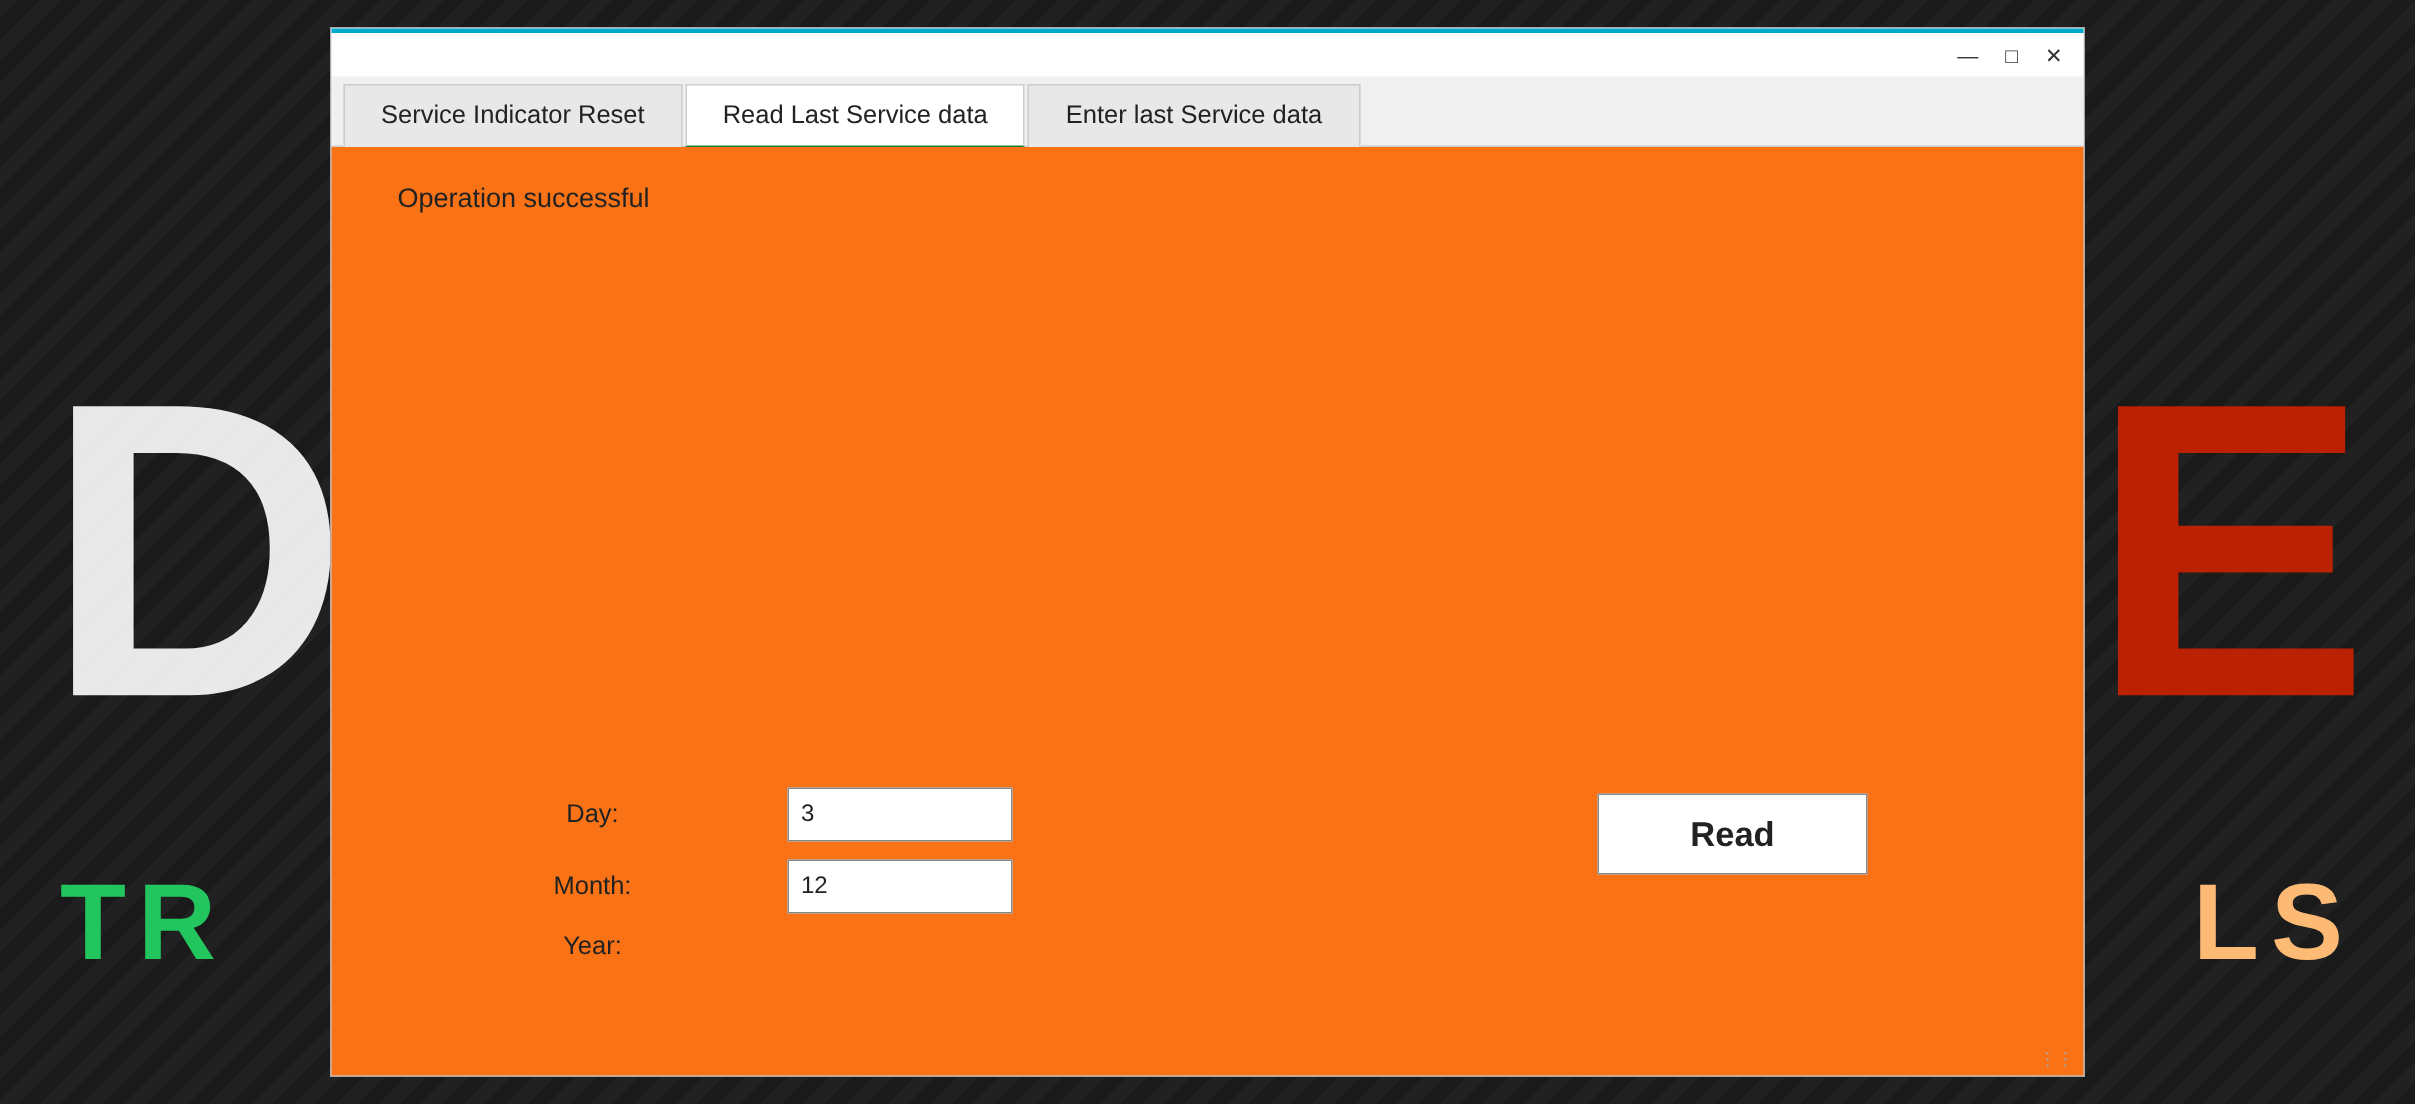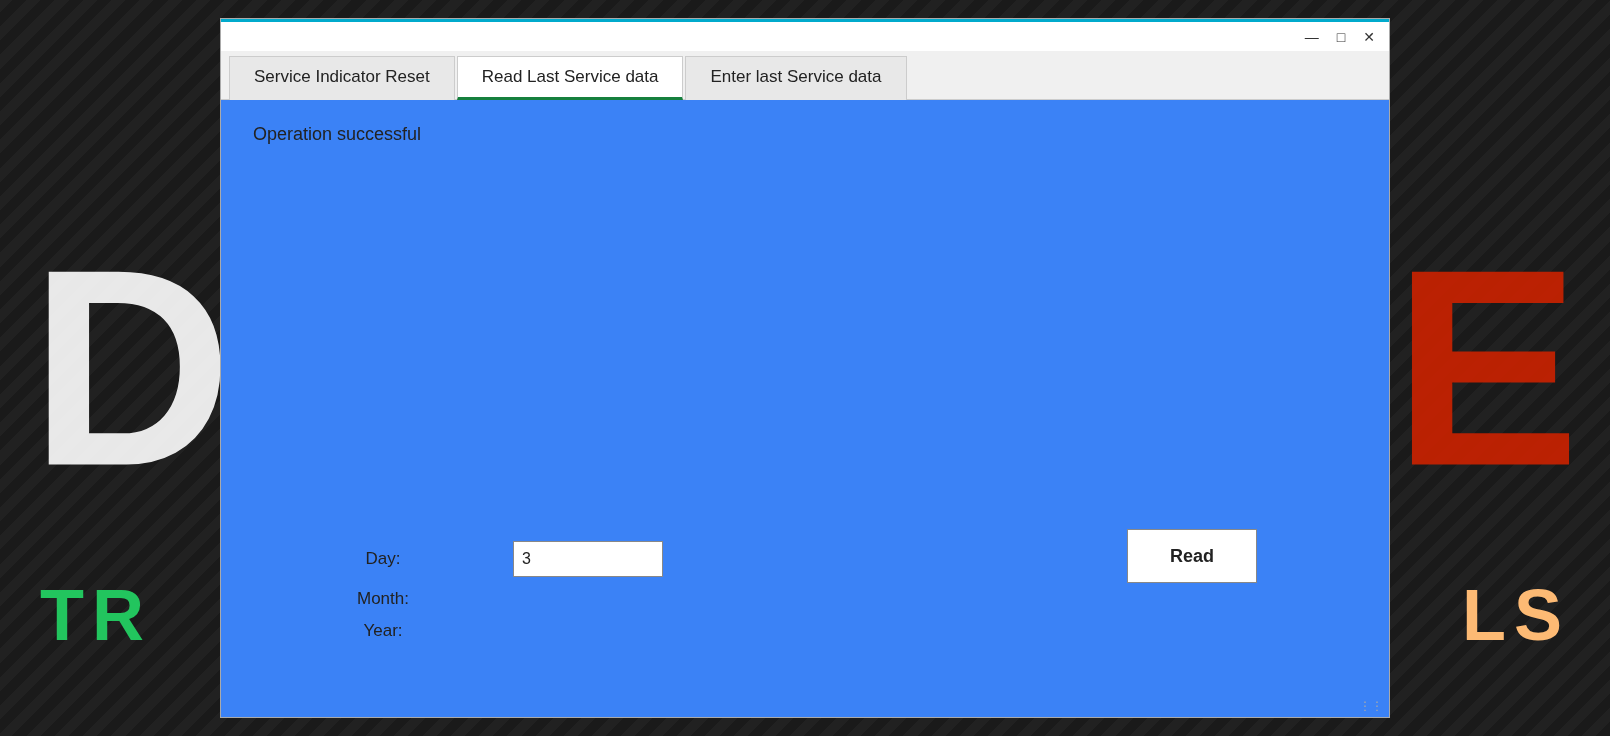--- a/index.html
+++ b/index.html
@@ -136,32 +136,32 @@
       border-bottom: none;
       background: #e8e8e8;
       margin-right: 2px;
       margin-top: 4px;
       position: relative;
       bottom: -1px;
     }
 
     .tab.active {
       background: white;
-      border-bottom: 3px solid #15803d;
+      border-bottom: 1px solid #15803d;
       font-weight: normal;
     }
 
     .tab:first-child {
       margin-left: 8px;
     }
 
     .content {
       flex: 1;
-      background: #3b82f6;
-      padding: 24px 32px;
+      background: #f97316;
+      padding: 24px 44px;
       display: flex;
       flex-direction: column;
       overflow: hidden;
     }
 
     .status-text {
       font-size: 18px;
       color: #222;
       margin-bottom: 20px;
     }
@@ -197,25 +197,25 @@
       background: white;
     }
 
     .read-button-area {
       position: absolute;
       right: 100px;
       bottom: 70px;
     }
 
     .read-button {
-      width: 130px;
+      width: 180px;
       height: 54px;
       border: 1px solid #888;
       background: white;
-      font-size: 18px;
+      font-size: 23px;
       font-weight: bold;
       color: #222;
       cursor: pointer;
     }
 
     .resize-handle {
       position: absolute;
       bottom: 4px;
       right: 6px;
       color: #aaa;
@@ -254,20 +254,21 @@
     <div class="status-text">Operation successful</div>
 
     <div class="form-area">
       <div class="form-container">
         <div class="form-row">
           <span class="form-label">Day:</span>
           <input class="form-input" type="text" value="3" style="">
         </div>
         <div class="form-row">
           <span class="form-label">Month:</span>
+          <input class="form-input" type="text" value="12" style="">
         </div>
         <div class="form-row">
           <span class="form-label">Year:</span>
         </div>
 
         <div class="read-button-area">
           <button class="read-button">Read</button>
         </div>
       </div>
     </div>

